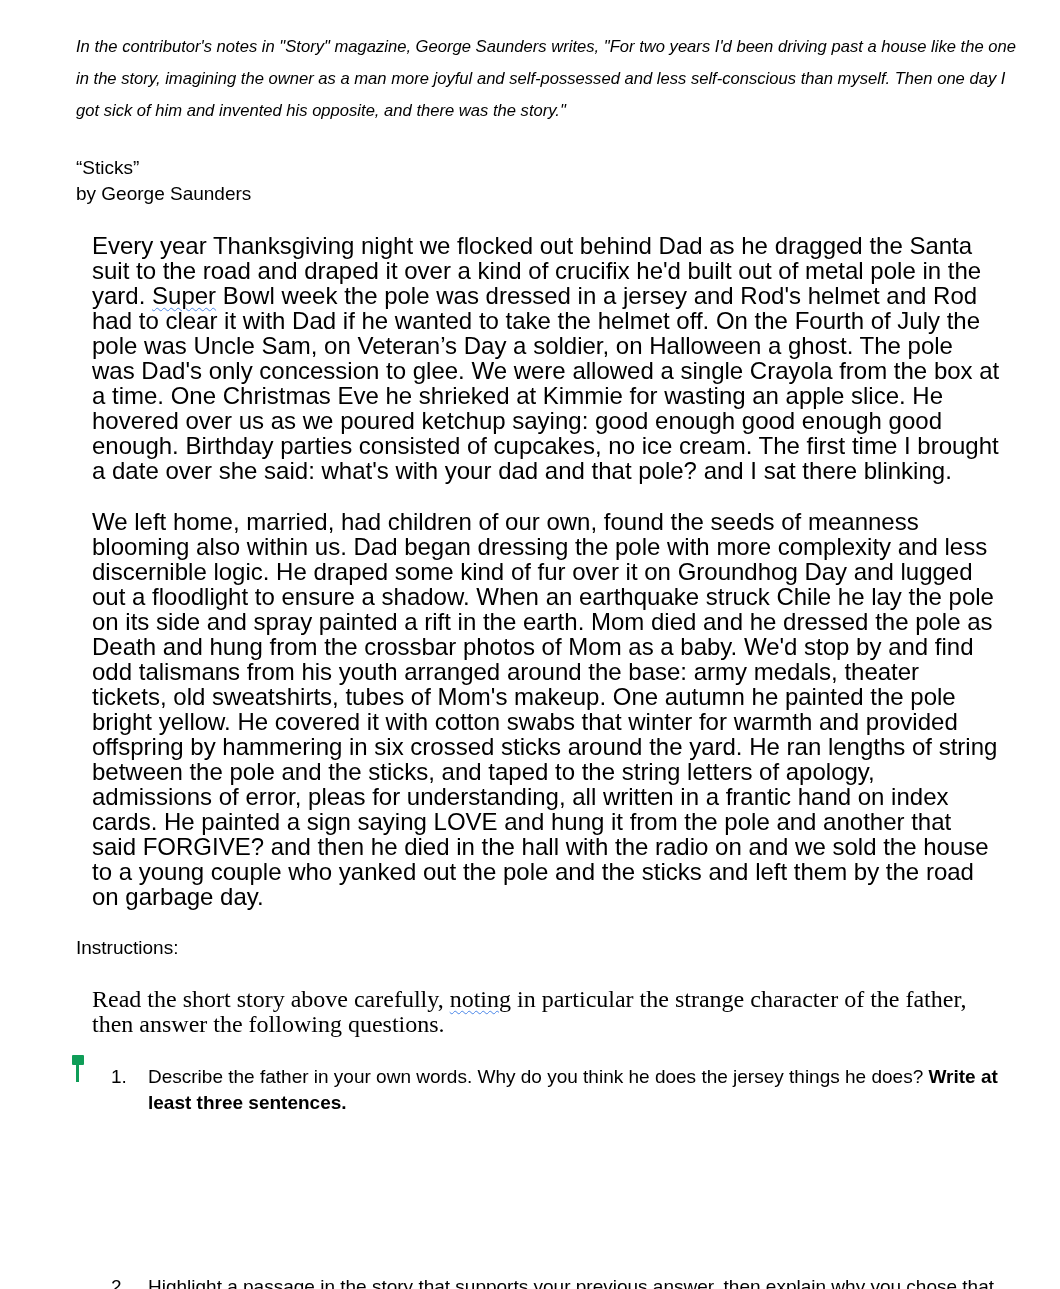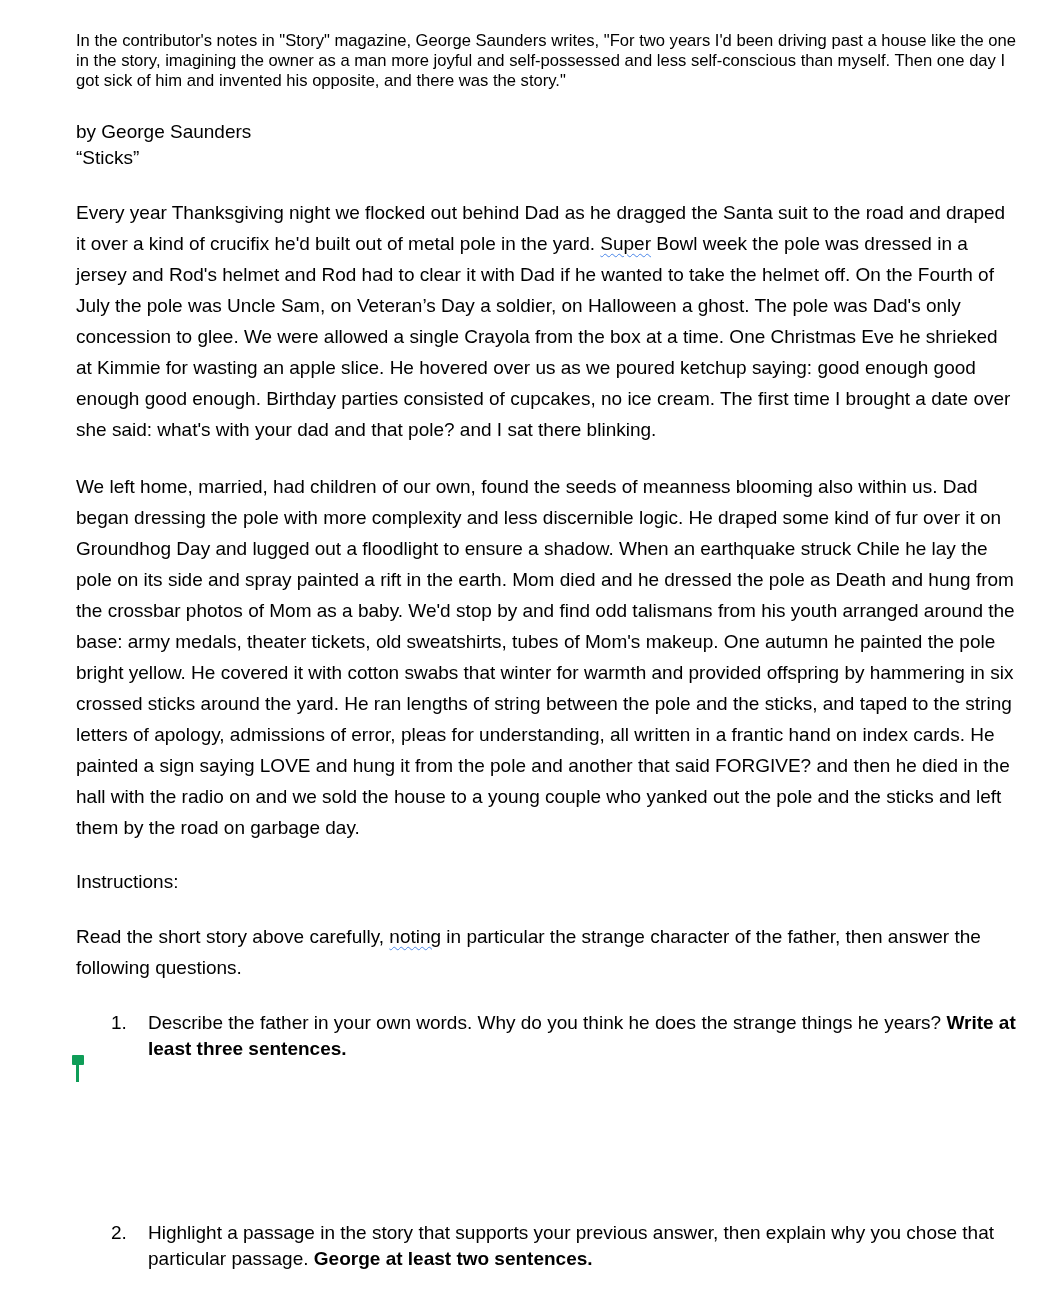--- a/index.html
+++ b/index.html
@@ -1,59 +1,59 @@
 <!DOCTYPE html>
 <html><head>
 <meta charset="utf-8">
 <style>
   html, body { margin: 0; padding: 0; background: #ffffff; }
   body { width: 1060px; height: 1289px; position: relative; overflow: hidden; font-family: "Liberation Sans", sans-serif; color: #000; }
   .page { position: absolute; left: 76px; top: 31px; width: 940px; }
-  .intro { font-size: 16.6px; line-height: 20px; margin: 0; }
+  .intro { font-style: italic; font-size: 16.6px; line-height: 32px; margin: 0; }
   .title-block { margin-top: 28px; font-size: 19px; line-height: 26px; }
   .title-block div { margin: 0; }
-  .para { font-size: 19px; line-height: 31px; margin: 0; }
+  .para { font-size: 24px; line-height: 25px; margin: 16px; }
   .story1 { margin-top: 26px; }
   .story2 { margin-top: 26px; }
   .instructions-heading { font-weight: normal; font-size: 19px; line-height: 26px; margin-top: 26px; }
-  .instructions-text { margin-top: 26px; }
+  .instructions-text { margin-top: 26px; font-family: Liberation Serif, serif; }
   .spell { text-decoration: underline wavy #4a86e8; text-decoration-thickness: 1px; text-underline-offset: 3px; }
   ol.questions { list-style: none; margin: 0; padding: 0; }
   .q { position: relative; padding-left: 72px; font-size: 19px; line-height: 26px; }
   .q .num { position: absolute; left: 35px; top: 0; }
   .q1 { margin-top: 27px; }
   .q2 { margin-top: 158px; }
   .bold { font-weight: bold; }
   .collab-cursor { position: absolute; left: 72px; top: 1055px; width: 12px; height: 27px; }
   .collab-cursor .flag { position: absolute; left: 0; top: 0; width: 12px; height: 10px; background: #0f9d58; border-radius: 1px; }
   .collab-cursor .stem { position: absolute; left: 4px; top: 0; width: 3px; height: 27px; background: #0f9d58; }
 </style>
 </head>
 <body>
 
 <div class="page">
   <p class="intro">In the contributor's notes in "Story" magazine, George Saunders writes, "For two years I'd been driving past a house like the one in the story, imagining the owner as a man more joyful and self-possessed and less self-conscious than myself. Then one day I got sick of him and invented his opposite, and there was the story."</p>
 
   <div class="title-block">
+    <div>“Sticks”</div>
     <div>by George Saunders</div>
-    <div>“Sticks”</div>
   </div>
 
   <p class="para story1"><span>Every year Thanksgiving night we flocked out behind Dad as he dragged the Santa suit to the road and draped it over a kind of crucifix he'd built out of metal pole in the yard. </span><span class="spell">Super</span><span> Bowl week the pole was dressed in a jersey and Rod's helmet and Rod had to clear it with Dad if he wanted to take the helmet off. On the Fourth of July the pole was Uncle Sam, on Veteran’s Day a soldier,  on Halloween a ghost. The pole was Dad's only concession to glee. We were allowed a single Crayola from the box at a time. One Christmas Eve he shrieked at Kimmie for wasting an apple slice. He hovered over us as we poured ketchup saying: good enough good enough good enough. Birthday parties consisted of cupcakes, no ice cream. The first time I brought a date over she said: what's with your dad and that pole? and I sat there blinking.</span></p>
 
   <p class="para story2">We left home, married,  had children of our own, found the seeds of meanness blooming also within us. Dad began dressing the pole with more complexity and less discernible logic. He draped some kind of fur over it on Groundhog Day and lugged out a floodlight to ensure a shadow. When an earthquake struck Chile he lay the pole on its side and spray painted a rift in the earth. Mom died and he dressed the pole as Death and hung from the crossbar photos of Mom as a baby. We'd stop by and find odd talismans from his youth arranged around the base: army medals, theater tickets, old sweatshirts, tubes of Mom's makeup. One autumn he painted the pole bright yellow. He covered it with cotton swabs that winter for warmth and provided offspring by hammering in six crossed sticks around the yard. He ran lengths of string between the pole and the sticks, and taped to the string letters of apology, admissions of error, pleas for understanding, all written in a frantic hand on index cards. He painted a sign saying LOVE and hung it from the pole and another that said FORGIVE? and then he died in the hall with the radio on and we sold the house to a young couple who yanked out the pole and the sticks and left them by the road on garbage day.</p>
 
   <div class="instructions-heading">Instructions:</div>
 
   <p class="para instructions-text"><span>Read the short story above carefully, </span><span class="spell">noting</span><span> in particular the strange character of the father, then answer the following questions.</span></p>
 
   <ol class="questions">
     <li class="q q1">
       <span class="num">1.</span>
-      <span>Describe the father in your own words.  Why do you think he does the strange things he years? </span><span class="bold">Write at least three sentences.</span>
+      <span>Describe the father in your own words.  Why do you think he does the jersey things he does? </span><span class="bold">Write at least three sentences.</span>
     </li>
     <li class="q q2">
       <span class="num">2.</span>
       <span>Highlight a passage in the story that supports your previous answer, then explain why you chose that particular passage.  </span><span class="bold">George at least two sentences.</span>
     </li>
   </ol>
 </div>
 
 <div class="collab-cursor">
   <div class="stem"></div>

